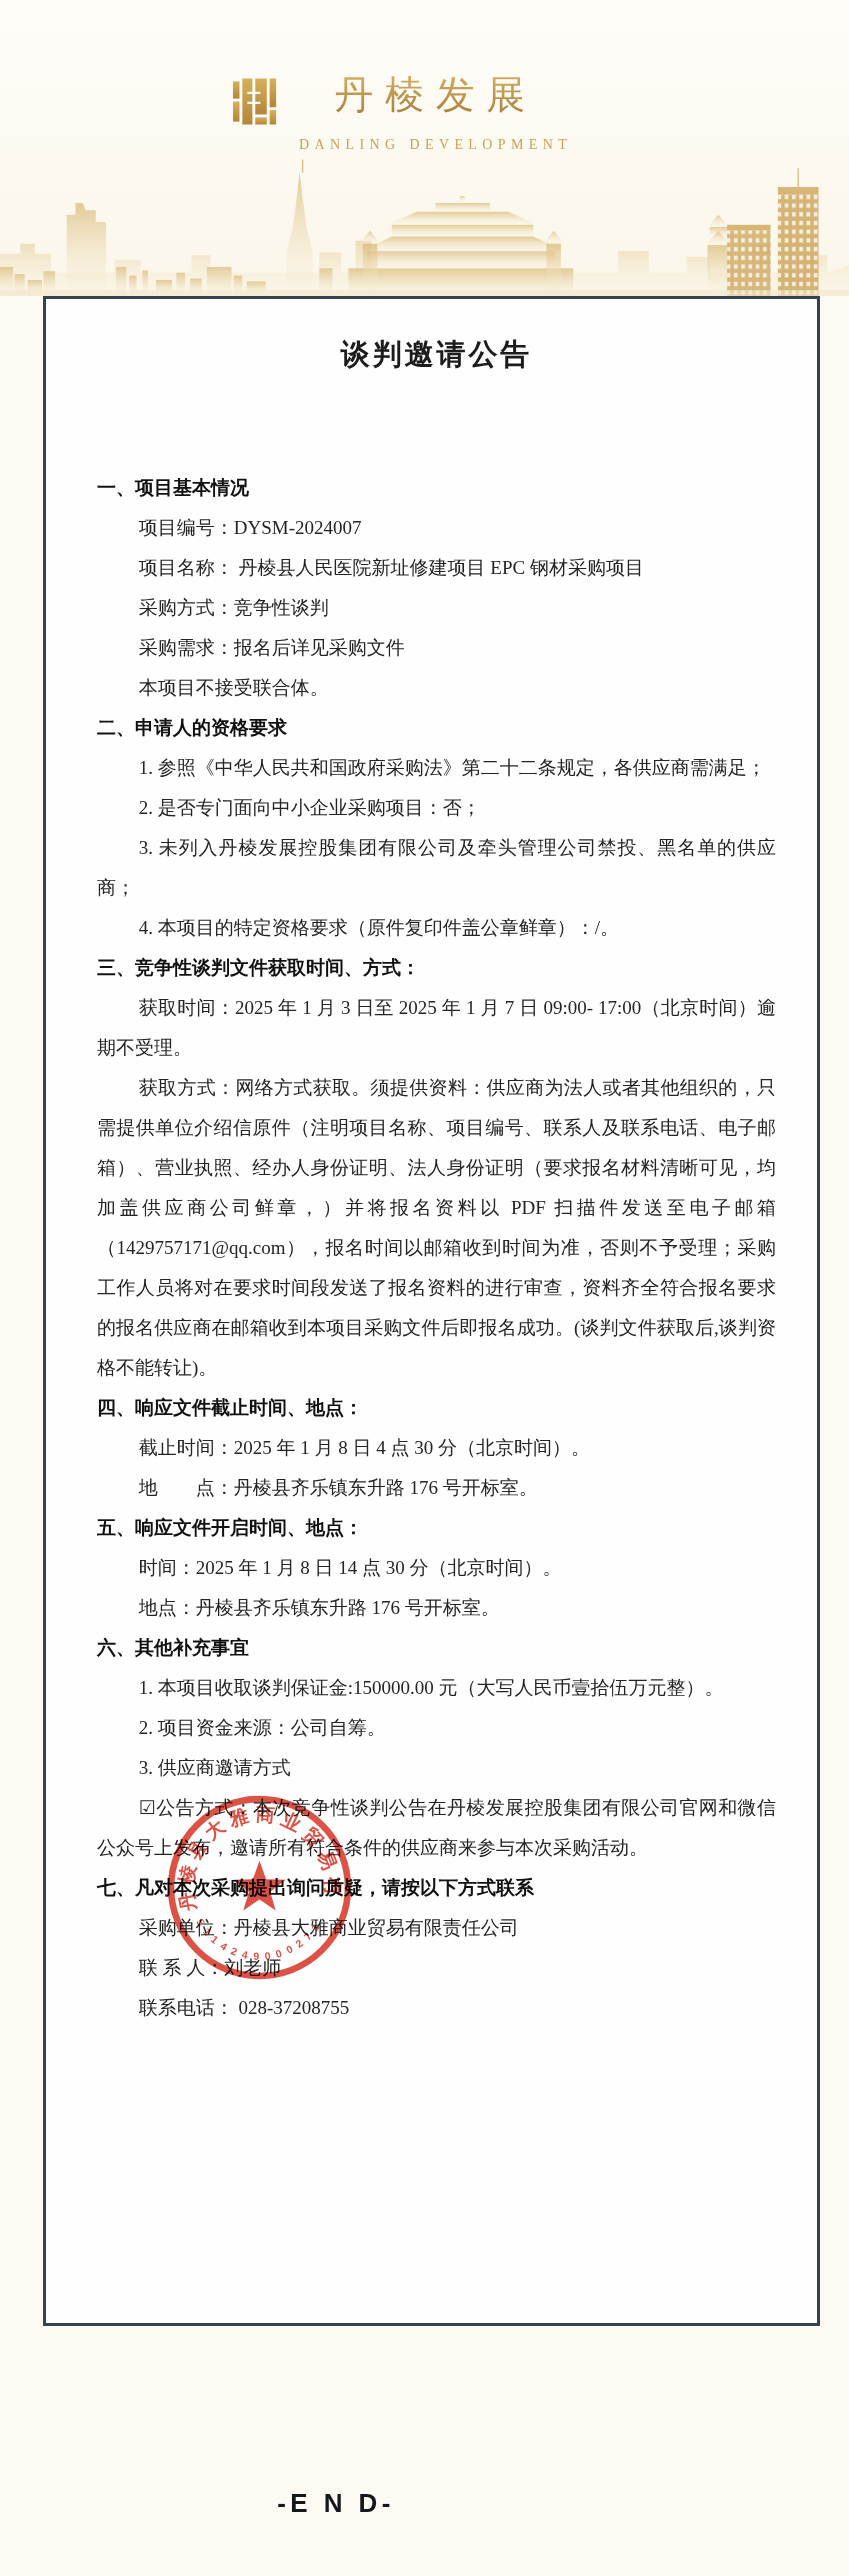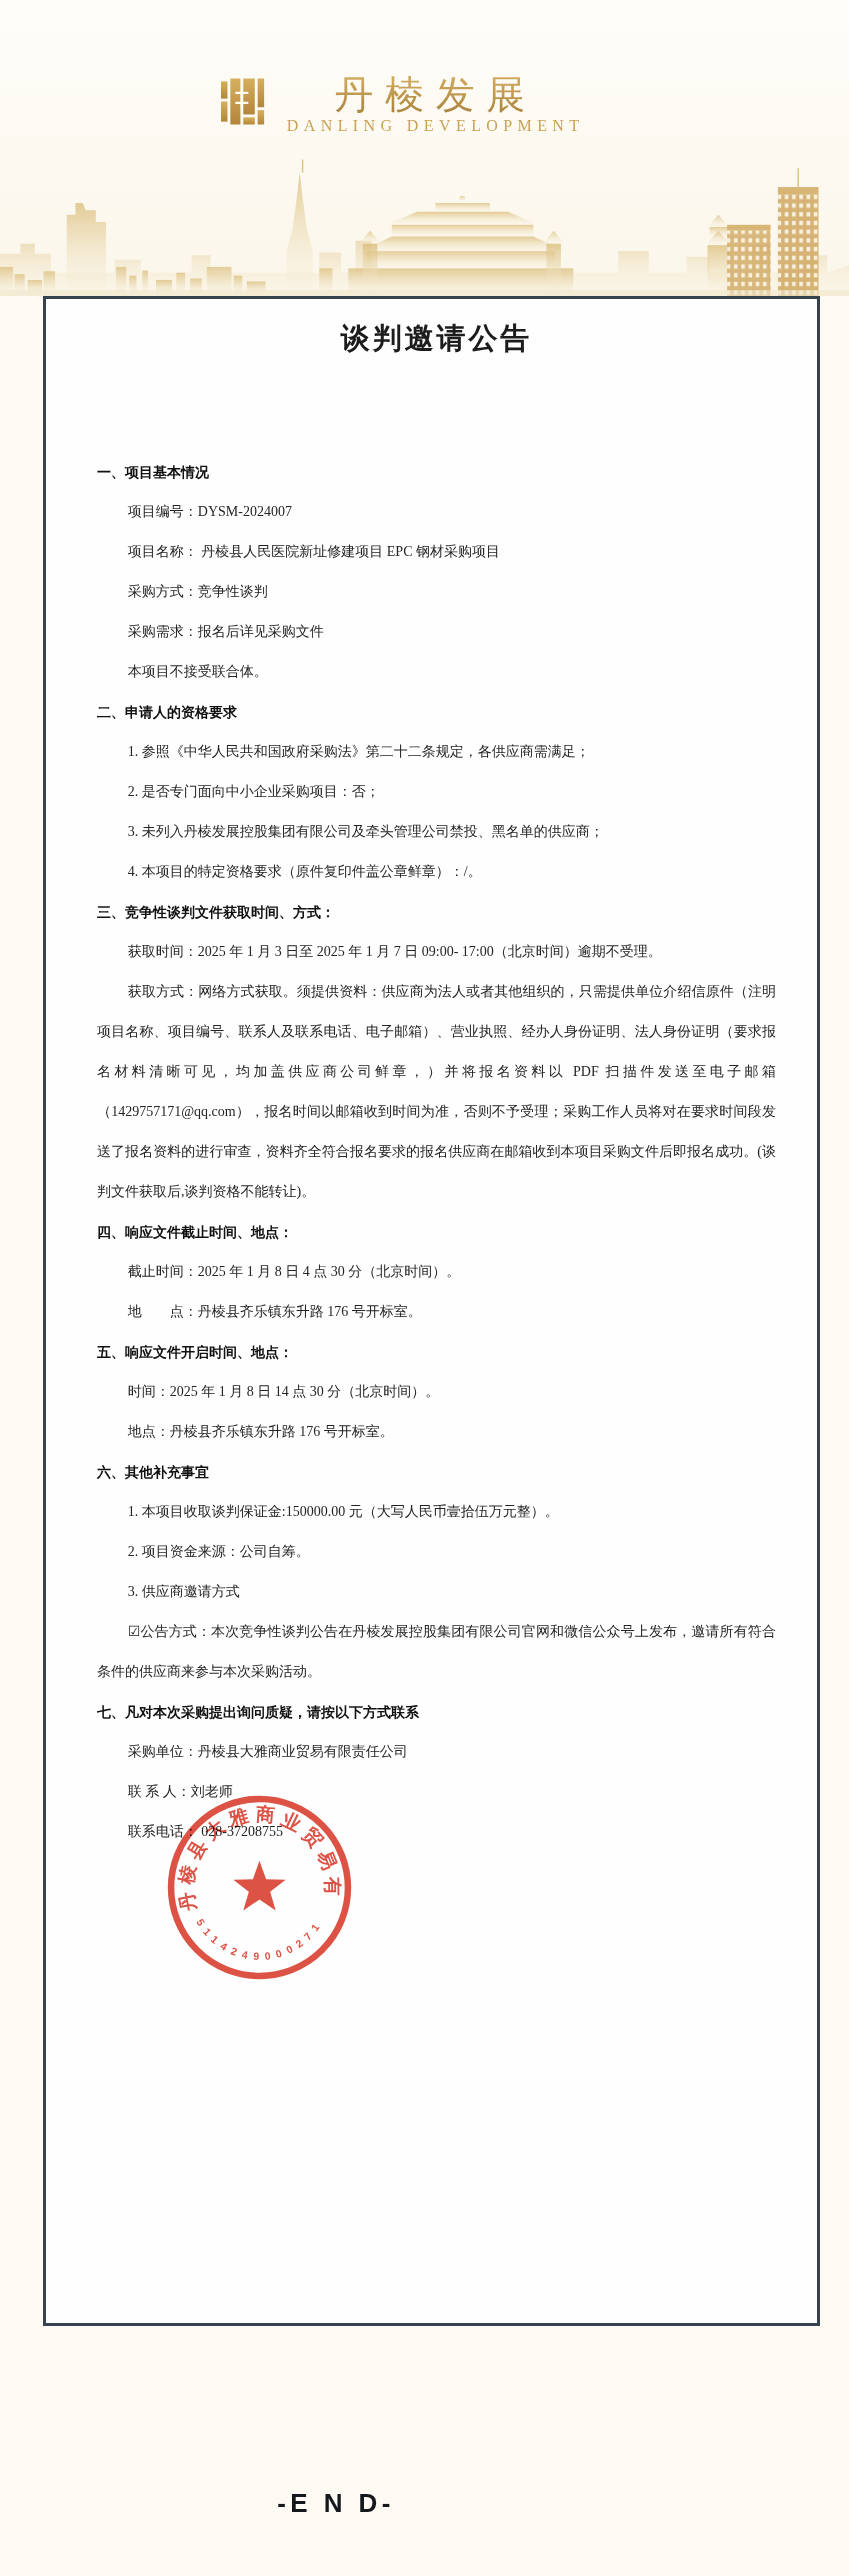--- a/index.html
+++ b/index.html
@@ -10,31 +10,31 @@
   .header{position:absolute;left:0;top:0;width:849px;height:296px;
           background:linear-gradient(#fefdf9,#fbf6ea);}
   .logo-row{position:absolute;top:73px;left:0;right:0;display:flex;
             justify-content:center;align-items:flex-start;transform:translateX(-22px);}
   .logo-mark{width:46px;height:49px;margin-right:20.3px;margin-top:4.4px;}
   .brand-col{display:flex;flex-direction:column;align-items:center;}
   .brand-cn{font-size:39px;font-weight:400;letter-spacing:11.6px;color:#bf9a4b;
             line-height:44px;white-space:nowrap;
             background:linear-gradient(#d4af63,#a8813a);-webkit-background-clip:text;
             background-clip:text;-webkit-text-fill-color:transparent;}
-  .brand-en{font-size:16px;letter-spacing:5.4px;color:#c9a254;margin-top:0;
+  .brand-en{font-size:14px;letter-spacing:5.4px;color:#c9a254;margin-top:20px;
             font-family:"Liberation Serif","DejaVu Serif",serif;white-space:nowrap;}
   .skyline{position:absolute;left:0;bottom:0;width:849px;height:138px;display:block;}
 
   
   .card{position:absolute;left:43px;top:296px;width:777px;height:2030px;
         box-sizing:border-box;background:#fefefe;border:3.6px solid #36434e;
         padding:10.2px 41px 0 51px;}
-  .doc-title{margin:8px 0 0;text-align:center;font-size:29px;font-weight:700;
+  .doc-title{margin:24px 0 0;text-align:center;font-size:29px;font-weight:700;
              letter-spacing:2.9px;color:#1c1c1c;line-height:42px;}
-  .doc-body{margin-top:93px;font-size:14px;line-height:40px;color:#242424;}
+  .doc-body{margin-top:93px;font-size:19px;line-height:40px;color:#242424;}
   .doc-body p{margin:0;text-align:justify;}
   .hd{font-weight:700;text-indent:0;color:#111;
       font-family:"Liberation Sans","DejaVu Sans",sans-serif;}
   .pa{text-indent:2.2em;}
 
   
   .seal{position:absolute;left:112px;top:1487px;width:203px;height:203px;
         opacity:.88;mix-blend-mode:multiply;pointer-events:none;}
 
   

